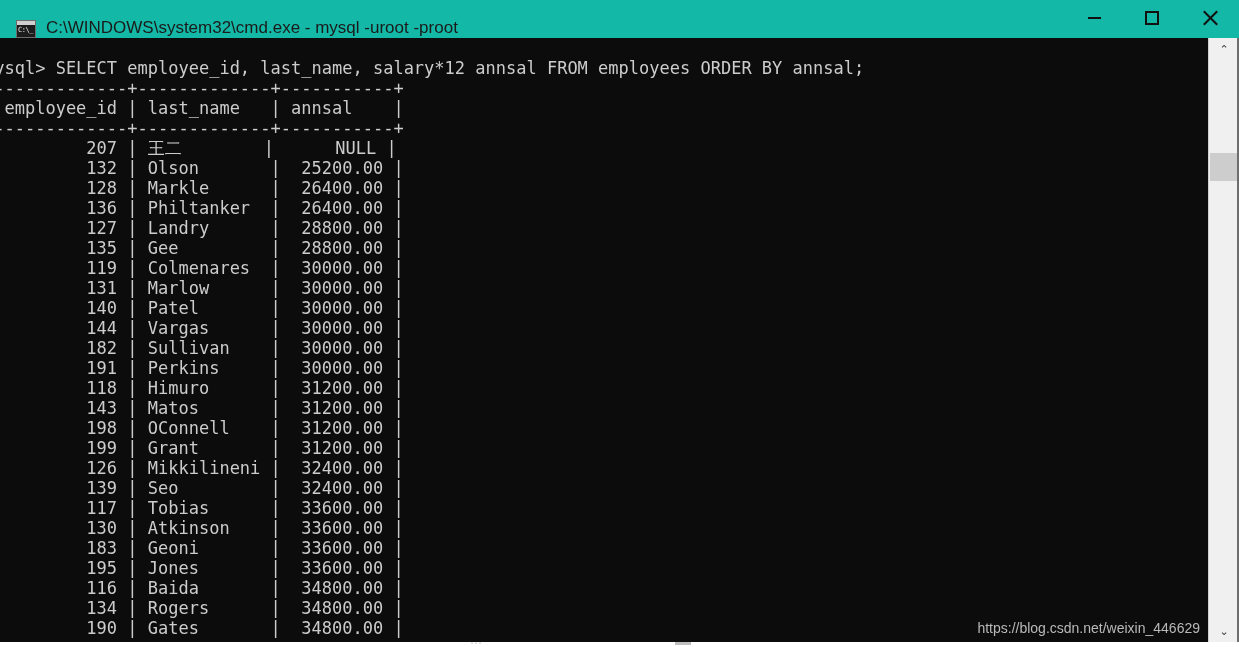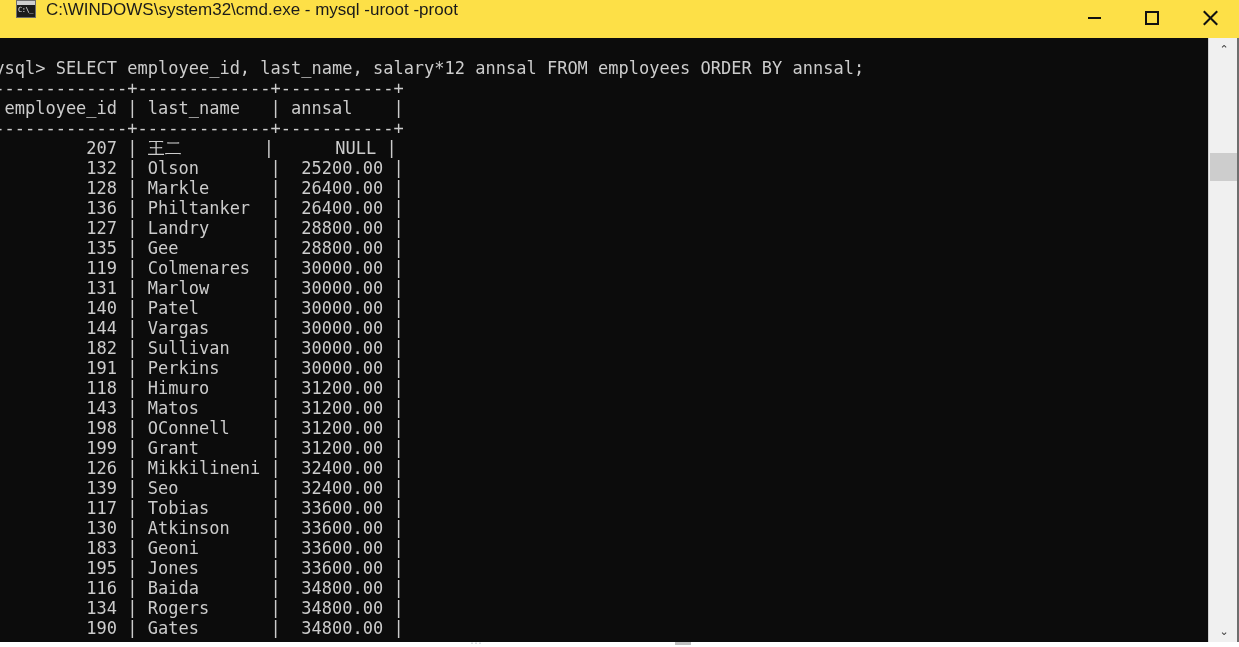--- a/index.html
+++ b/index.html
@@ -119,24 +119,24 @@
     top: 0;
     width: 1239px;
     height: 642px;
     box-sizing: border-box;
   }
   .titlebar {
     position: absolute;
     left: 0; top: 0;
     width: 1239px;
     height: 38px;
-    background: #fde047;
+    background: #14b8a6;
     border-bottom: 3px solid #000000;
     display: flex;
-    align-items: flex-start;
+    align-items: flex-end;
   }
   .title-icon {
     width: 20px;
     height: 18px;
     margin-left: 16px;
     margin-right: 10px;
     background: #1c1c1c;
     border: 1px solid #6d6d6d;
     position: relative;
     flex: none;
@@ -366,20 +366,21 @@
 |         199 | Grant       |  31200.00 |
 |         126 | Mikkilineni |  32400.00 |
 |         139 | Seo         |  32400.00 |
 |         117 | Tobias      |  33600.00 |
 |         130 | Atkinson    |  33600.00 |
 |         183 | Geoni       |  33600.00 |
 |         195 | Jones       |  33600.00 |
 |         116 | Baida       |  34800.00 |
 |         134 | Rogers      |  34800.00 |
 |         190 | Gates       |  34800.00 |</pre>
+    <div class="watermark">https://blog.csdn.net/weixin_446629</div>
   </div>
 
   <div class="scrollbar">
     <button class="sb-btn">
       <span>⌃</span>
     </button>
     <div class="sb-thumb"></div>
     <button class="sb-btn bottom">
       <span>⌄</span>
     </button>

